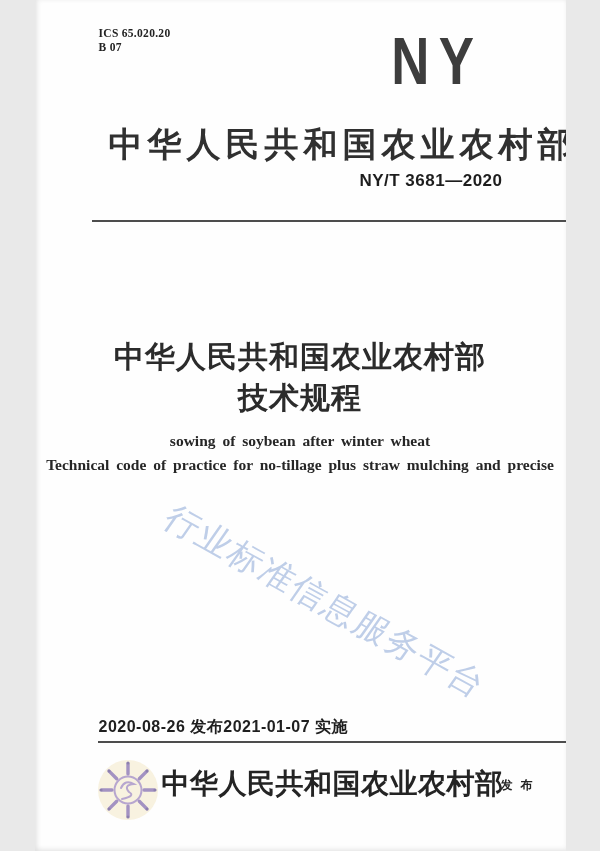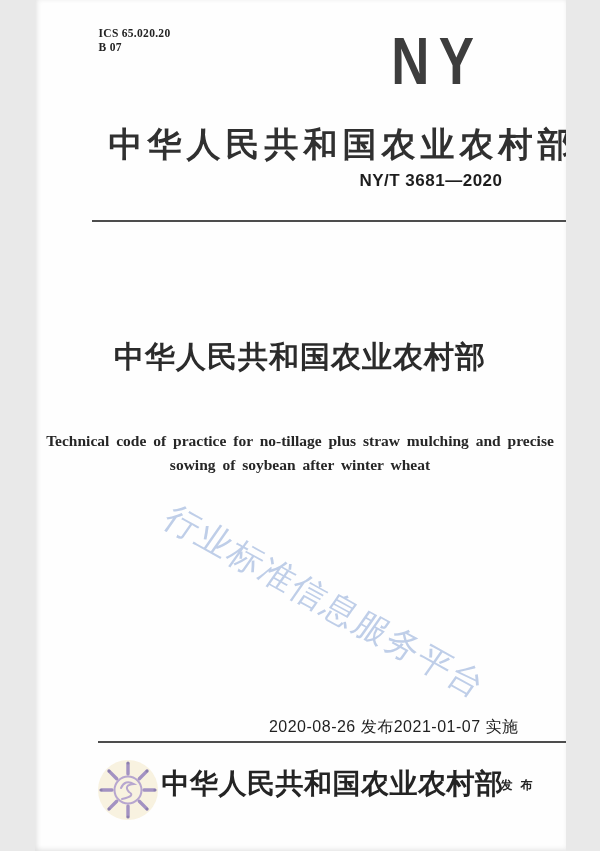--- a/index.html
+++ b/index.html
@@ -63,22 +63,22 @@
   .watermark{
     position:absolute;left:146px;top:496px;
     font-size:34px;letter-spacing:2px;white-space:nowrap;
     color:var(--watermark);opacity:0.55;
     transform:rotate(29deg) skewX(-6deg);
     transform-origin:left top;
     pointer-events:none;
   }
   .dates-row{
     position:absolute;left:64px;right:47px;top:717px;
-    display:flex;justify-content:flex-end;
-    font-size:16px;font-weight:400;color:#1f1f1f;
+    display:flex;justify-content:flex-start;
+    font-size:16px;font-weight:700;color:#1f1f1f;
     letter-spacing:0.5px;
   }
   .publisher-row{position:absolute;left:0;top:0;width:100%;height:100%;pointer-events:none;text-decoration:underline;}
   .seal{position:absolute;left:62px;top:759px;}
   .pub-name{
     position:absolute;left:127px;top:765px;
     font-family:"Liberation Serif", serif;
     font-size:28px;font-weight:700;letter-spacing:0.5px;
     white-space:nowrap;color:#242424;
   }
@@ -101,25 +101,26 @@
   <div class="ny-logo">NY</div>
 
   <div class="std-type">中华人民共和国农业农村部</div>
 
   <div class="std-num">NY/T 3681—2020</div>
 
   <div class="rule rule-top"></div>
 
   <div class="title-zh">
     <div>中华人民共和国农业农村部</div>
+    <div>技术规程</div>
   </div>
 
   <div class="title-en">
+    <div>sowing of soybean after winter wheat</div>
     <div>Technical code of practice for no-tillage plus straw mulching and precise</div>
-    <div>sowing of soybean after winter wheat</div>
   </div>
 
   <div class="watermark">行业标准信息服务平台</div>
 
   <div class="dates-row">
     <span>2020-08-26 发布</span>
     <span>2021-01-07 实施</span>
   </div>
 
   <div class="rule rule-bottom"></div>

